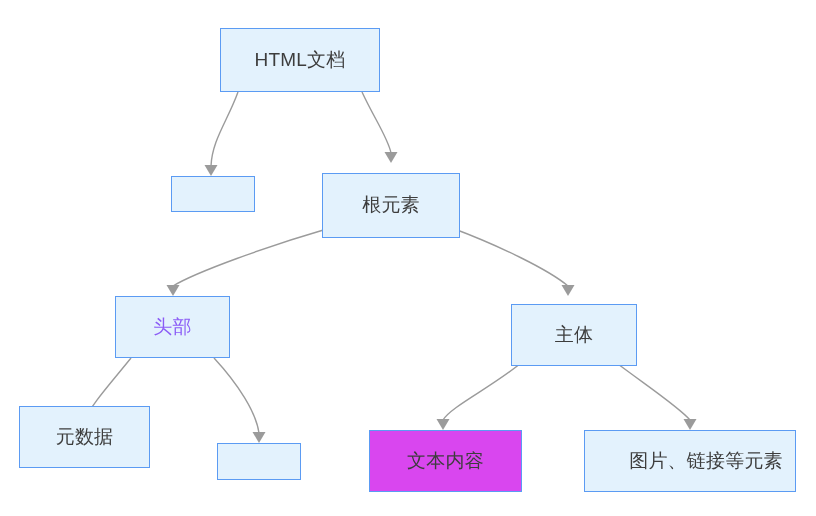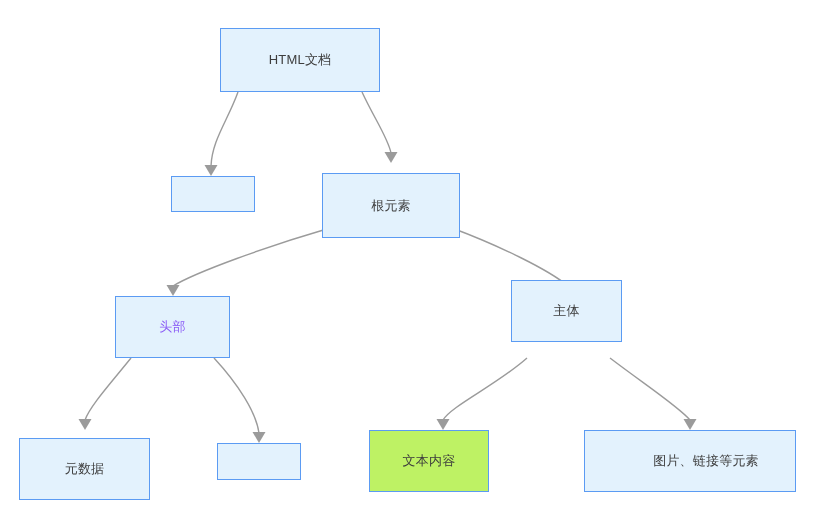--- a/index.html
+++ b/index.html
@@ -30,21 +30,21 @@
     position: absolute;
     box-sizing: border-box;
     background: #e3f2fd;
     border: 1.6px solid #5b9bf3;
     display: flex;
     align-items: center;
     justify-content: center;
   }
   .node-label {
     color: #3d3d3d;
-    font-size: 13px;
+    font-size: 19px;
     line-height: 1.2;
     letter-spacing: 0.2px;
     white-space: nowrap;
     text-align: left;
   }
   .edge-path {
     fill: none;
     stroke: #9b9b9b;
     stroke-width: 1.4px;
   }
@@ -99,30 +99,30 @@
       </div>
       <div class="node-box" style="left: 171px; top: 176px; width: 84px; height: 36px; background: rgb(227, 242, 253); border-color: rgb(91, 155, 243);">
         <span class="node-label" style="color: rgb(61, 61, 61);"></span>
       </div>
       <div class="node-box" style="left: 322px; top: 173px; width: 138px; height: 65px; background: rgb(227, 242, 253); border-color: rgb(91, 155, 243);">
         <span class="node-label" style="color: rgb(61, 61, 61);">根元素</span>
       </div>
       <div class="node-box" style="left: 115px; top: 296px; width: 115px; height: 62px; background: rgb(227, 242, 253); border-color: rgb(91, 155, 243);">
         <span class="node-label" style="color: #8b5cf6;">头部</span>
       </div>
-      <div class="node-box" style="left: 511px; top: 280px; width: 111px; height: 62px; background: rgb(227, 242, 253); border-color: rgb(91, 155, 243);">
+      <div class="node-box" style="left: 511px; top: 304px; width: 126px; height: 62px; background: rgb(227, 242, 253); border-color: rgb(91, 155, 243);">
         <span class="node-label" style="color: rgb(61, 61, 61);">主体</span>
       </div>
-      <div class="node-box" style="left: 19px; top: 438px; width: 131px; height: 62px; background: rgb(227, 242, 253); border-color: rgb(91, 155, 243);">
+      <div class="node-box" style="left: 19px; top: 406px; width: 131px; height: 62px; background: rgb(227, 242, 253); border-color: rgb(91, 155, 243);">
         <span class="node-label" style="color: rgb(61, 61, 61);">元数据</span>
       </div>
       <div class="node-box" style="left: 217px; top: 443px; width: 84px; height: 37px; background: rgb(227, 242, 253); border-color: rgb(91, 155, 243);">
         <span class="node-label" style="color: rgb(61, 61, 61);"></span>
       </div>
-      <div class="node-box" style="left: 369px; top: 430px; width: 120px; height: 62px; background: #bef264; border-color: rgb(91, 155, 243);">
+      <div class="node-box" style="left: 369px; top: 430px; width: 153px; height: 62px; background: #d946ef; border-color: rgb(91, 155, 243);">
         <span class="node-label" style="color: rgb(61, 61, 61);">文本内容</span>
       </div>
       <div class="node-box" style="left: 584px; top: 430px; width: 212px; height: 62px; background: rgb(227, 242, 253); border-color: rgb(91, 155, 243); padding-left: 32px;">
         <span class="node-label" style="color: rgb(61, 61, 61);">图片、链接等元素</span>
       </div>
     </div>
 
 </div>
 
 </body></html>

